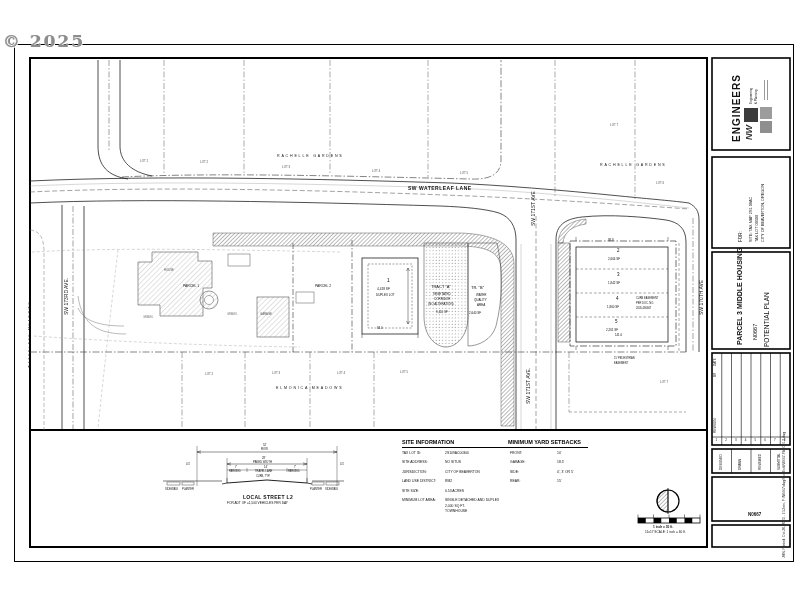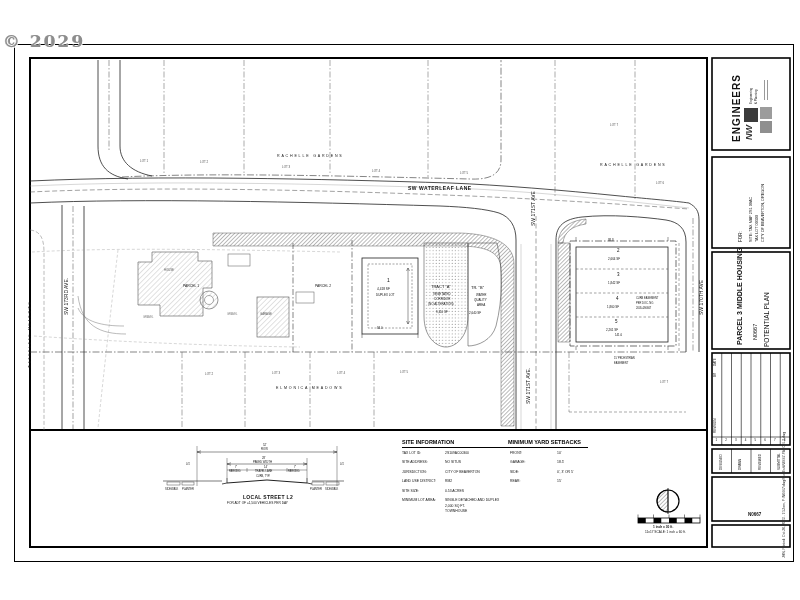--- a/index.html
+++ b/index.html
@@ -186,21 +186,21 @@
   <rect x="684.5" y="518" width="7.75" height="5" fill="#000"></rect>
   <g stroke="#000" stroke-width="0.5">
     <line x1="638" y1="514.5" x2="638" y2="518"></line>
         <line x1="653.5" y1="514.5" x2="653.5" y2="518"></line>
     <line x1="669" y1="514.5" x2="669" y2="518"></line>
         <line x1="684.5" y1="514.5" x2="684.5" y2="518"></line>
     <line x1="700" y1="514.5" x2="700" y2="518"></line>
   </g>
 </svg>
 
-<span class="wm">© 2029</span>
+<span class="wm">© 2025</span>
 
 <span class="lb f36 sp" style="left:277px;top:155px">RACHELLE GARDENS</span>
 <span class="lb f36 sp" style="left:600px;top:164px">RACHELLE GARDENS</span>
 <span class="lb f5 b" style="left:408px;top:186px;letter-spacing:.5px">SW WATERLEAF LANE</span>
 <span class="lb f5 v" style="left:531px;top:226px">SW 171ST AVE</span>
 <span class="lb f5 v" style="left:526px;top:404px">SW 171ST AVE.</span>
 <span class="lb f5 v" style="left:64px;top:315px">SW 173RD AVE.</span>
 <span class="lb f5 v" style="left:699px;top:315px">SW 170TH AVE</span>
 <span class="lb f32 sp v" style="left:29px;top:368px">WATERLEAF MEADOWS</span>
 <span class="lb f36 sp" style="left:276px;top:387px">ELMONICA MEADOWS</span>

